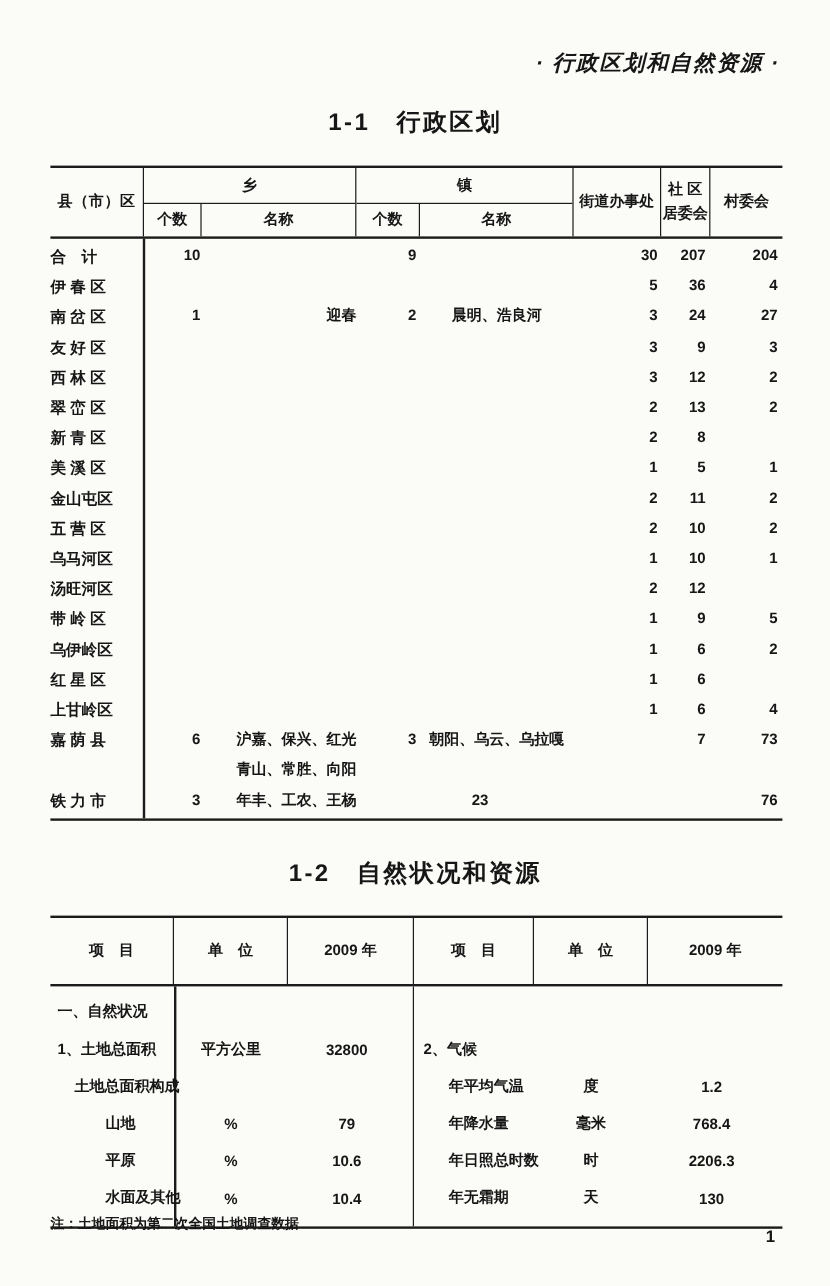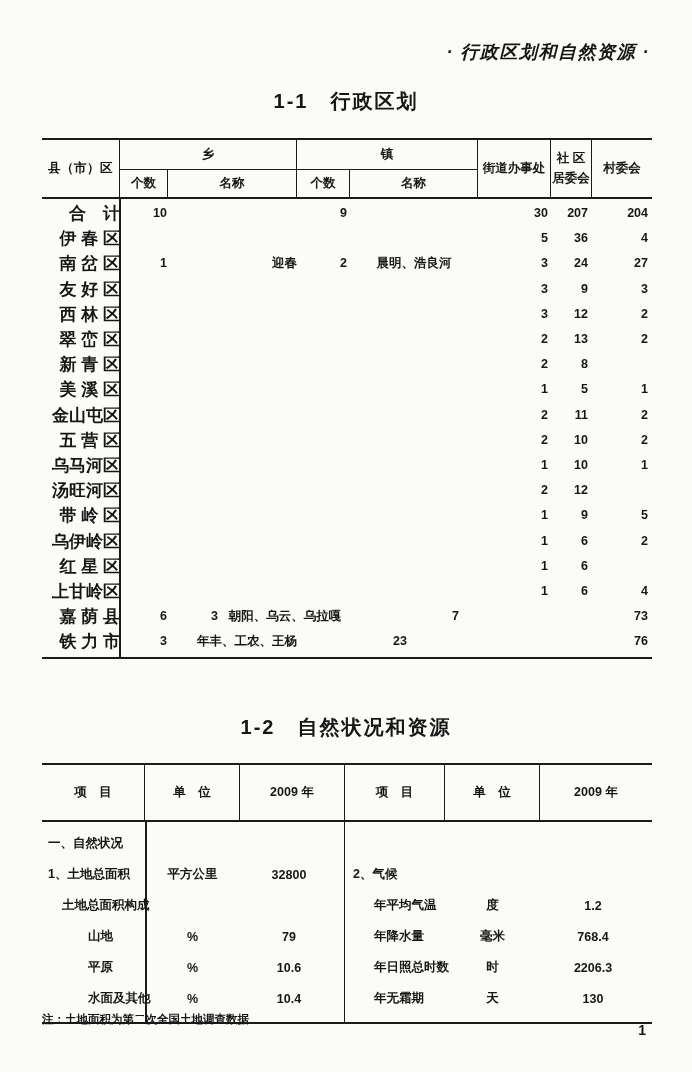--- a/index.html
+++ b/index.html
@@ -27,21 +27,21 @@
   .g-zhen .t1-sub-count { width:53px; }
   .t1-sub-name { flex:1; display:flex; align-items:center; justify-content:center; }
   .t1-h-jd { width:73px; border-right:1.5px solid #1b1b1b; }
   .t1-h-sq { width:41px; border-right:1.5px solid #1b1b1b; line-height:1.55; }
   .t1-h-cwh { flex:1; }
 
   .t1-body { position:relative; border-bottom:2px solid #1b1b1b; padding:2px 0; }
   .t1-body::after { content:""; position:absolute; left:77px; top:0; bottom:0; width:1.5px; background:#1b1b1b; }
   .t1-row { display:flex; align-items:flex-start; }
   .t1-row > div { line-height:25.2px; }
-  .c-county { width:78px; text-align:right; font-size:17px; }
+  .c-county { width:78px; text-align:left; font-size:13px; }
   .c-xc { width:48px; text-align:right; padding-right:1px; }
   .c-xn { width:129px; text-align:right; }
   .c-zc { width:53px; text-align:right; padding-right:3px; }
   .c-zn { width:128px; text-align:center; }
   .c-zmerged { width:181px; text-align:left; padding-left:32px; }
   .c-jd { width:73px; text-align:right; padding-right:3px; }
   .c-sq { width:41px; text-align:right; padding-right:4px; }
   .c-cwh { flex:1; text-align:right; padding-right:4px; }
 
   
@@ -254,20 +254,21 @@
         <div class="c-xn"></div>
         <div class="c-zc"></div>
         <div class="c-zn"></div>
         <div class="c-jd">1</div>
         <div class="c-sq">6</div>
         <div class="c-cwh">4</div>
       </div>
       <div class="t1-row">
         <div class="c-county">嘉 荫 县</div>
         <div class="c-xc">6</div>
+        <div class="c-xn">沪嘉、保兴、红光<br>青山、常胜、向阳</div>
         <div class="c-zc">3</div>
         <div class="c-zn">朝阳、乌云、乌拉嘎</div>
         <div class="c-jd"></div>
         <div class="c-sq">7</div>
         <div class="c-cwh">73</div>
       </div>
       <div class="t1-row">
         <div class="c-county">铁 力 市</div>
         <div class="c-xc">3</div>
         <div class="c-xn">年丰、工农、王杨</div>

